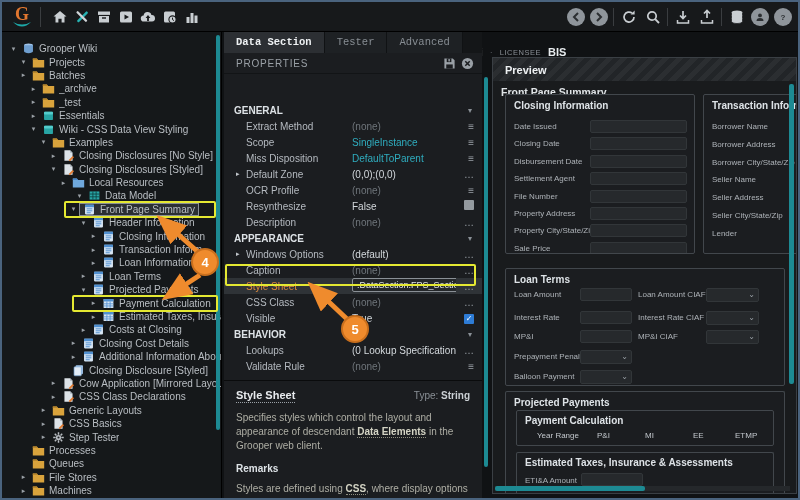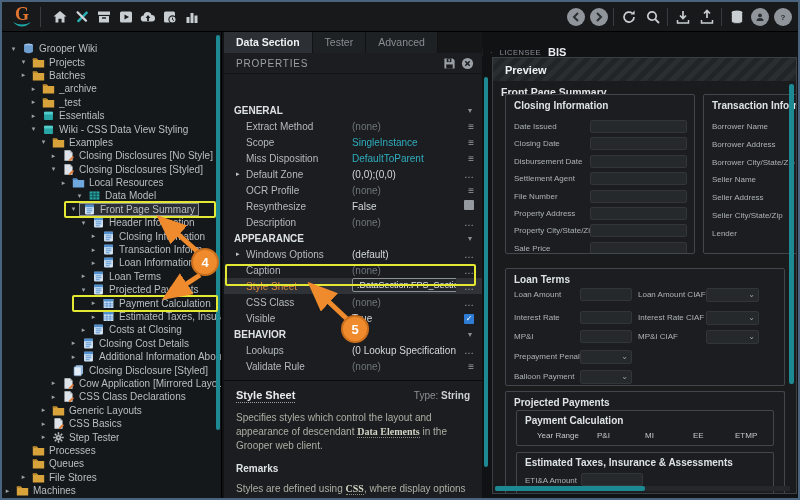--- a/index.html
+++ b/index.html
@@ -37,21 +37,21 @@
   .twrap { display:flex; align-items:center; gap:4px; padding:0 3px; height:13px; }
   .tree-row.selected .twrap { border:1px solid #8a9096; background:#2b2f34; }
   .ticon { width:13px; height:13px; flex:0 0 13px; }
   .ticon svg { width:13px; height:13px; display:block; }
   .tlabel { overflow:hidden; }
   .tree-scrollbar { position:absolute; left:214px; top:33px; width:4px; height:395px;
     background:#1d8a93; border-radius:2px; cursor:grab; }
 
   
   .middle { position:absolute; left:222px; top:30px; width:258px; height:466px; background:#1b1d20; overflow:hidden; }
-  .tabs { display:flex; height:21px; background:#141618; }
+  .tabs { display:flex; height:21px; background:#141618;font-family:Liberation Mono, monospace; }
   .tab { padding:0 12px; line-height:21px; font-size:10.5px; color:#878d93; background:#1e2124;
     border-right:1px solid #101214; cursor:pointer; }
   .tab.active { background:#2c2f33; color:#eef1f3; font-weight:bold; }
   .props-header { height:21px; display:flex; align-items:center; padding:0 8px 0 12px;
     color:#9aa0a6; font-size:10px; letter-spacing:.8px; border-bottom:1px solid #121416; }
   .ph-icons { margin-left:auto; display:flex; gap:5px; }
   .ph-icons svg { width:13px; height:13px; cursor:pointer; }
   .psec { display:flex; height:16px; align-items:center; padding:0 10px; font-weight:bold;
     color:#dde2e6; font-size:10px; }
   .psec:first-child { margin-top:14px; }
@@ -72,21 +72,21 @@
   .cb { width:10px; height:10px; display:inline-flex; align-items:center; justify-content:center;
     font-size:8px; color:#fff; border-radius:1px; cursor:pointer; }
   .cb.on { background:#2e7cd6; }
   .cb.off { background:#949a9f; }
   .help { margin-top:6px; border-top:1px solid #0a0b0c; padding:8px 12px; }
   .help-titlerow { display:flex; align-items:baseline; }
   .help-title { font-size:11px; font-weight:bold; color:#e8ebee; border-bottom:1px dotted #9aa0a6; padding-bottom:1px; }
   .help-type { margin-left:auto; font-size:10px; color:#8a9096; }
   .help-type b { color:#cbd0d4; font-weight:bold; }
   .help p { margin-top:8px; font-size:10px; line-height:14px; color:#aeaea4; }
-  .hlink { color:#d4d4c4; font-weight:bold; border-bottom:1px dotted #8f8f80;font-family:Liberation Serif, serif; }
+  .hlink { color:#d4d4c4; font-weight:bold; border-bottom:1px dotted #8f8f80; }
   .remarks-title { margin-top:10px; font-size:10px; font-weight:bold; color:#dde2e6; }
   .mid-scrollbar { position:absolute; left:482px; top:75px; width:4px; height:390px;
     background:#1d8a93; border-radius:2px; cursor:grab; }
 
   
   .preview { position:absolute; left:490px; top:55px; width:305px; height:437px;
     background:#191b1d; border:1px solid #3a3f44; overflow:hidden; }
   .pv-header { height:23px; display:flex; align-items:center; padding:0 12px; font-size:11px;
     font-weight:bold; color:#eef1f3;
     background:repeating-linear-gradient(135deg,#2b2e31 0 5px,#222528 5px 10px); }
@@ -656,21 +656,21 @@
           <span class="twrap">
             <span class="ticon">
               <svg viewBox="0 0 16 14">
                 <path d="M1 2h5l1.4 2H15v9H1z" fill="#d9a33c"></path>
                 <path d="M1 2h5l1.4 2H1z" fill="#b8862c"></path>
               </svg>
             </span>
             <span class="tlabel">File Stores</span>
           </span>
         </div>
-        <div class="tree-row" style="">
+        <div class="tree-row" style="padding-left: 16px;">
           <span class="tw">▸</span>
           <span class="twrap">
             <span class="ticon">
               <svg viewBox="0 0 16 14">
                 <path d="M1 2h5l1.4 2H15v9H1z" fill="#d9a33c"></path>
                 <path d="M1 2h5l1.4 2H1z" fill="#b8862c"></path>
               </svg>
             </span>
             <span class="tlabel">Machines</span>
           </span>

